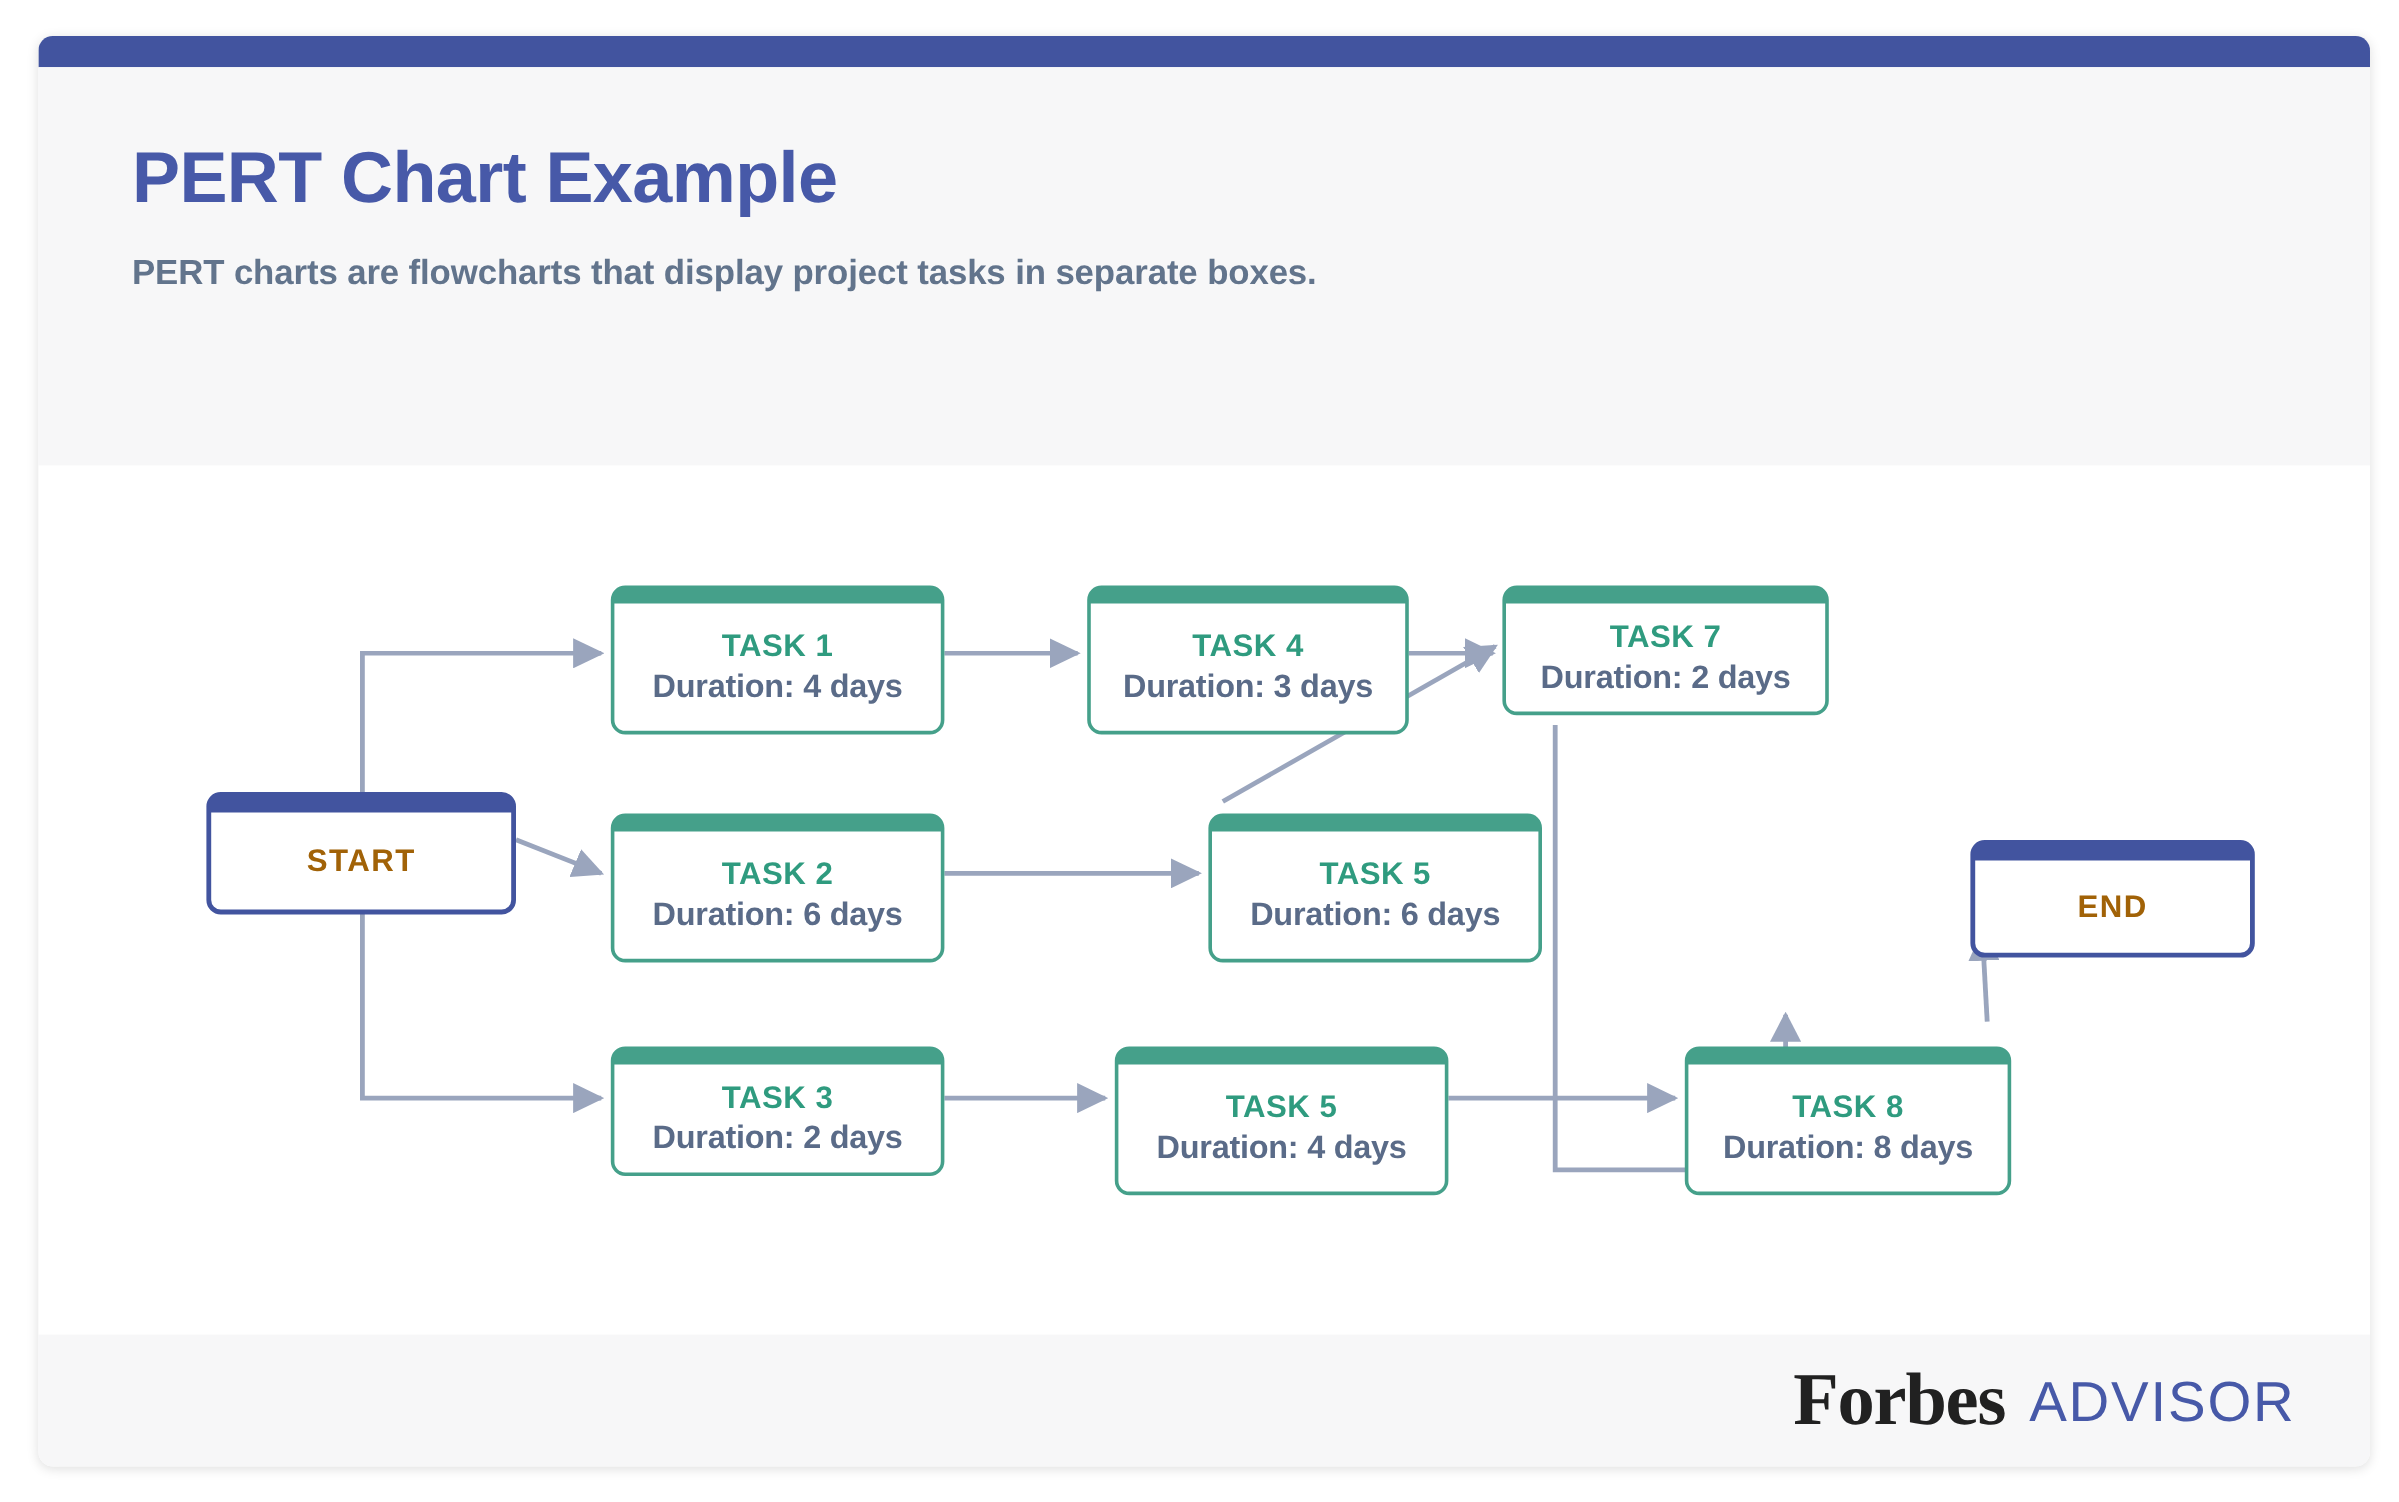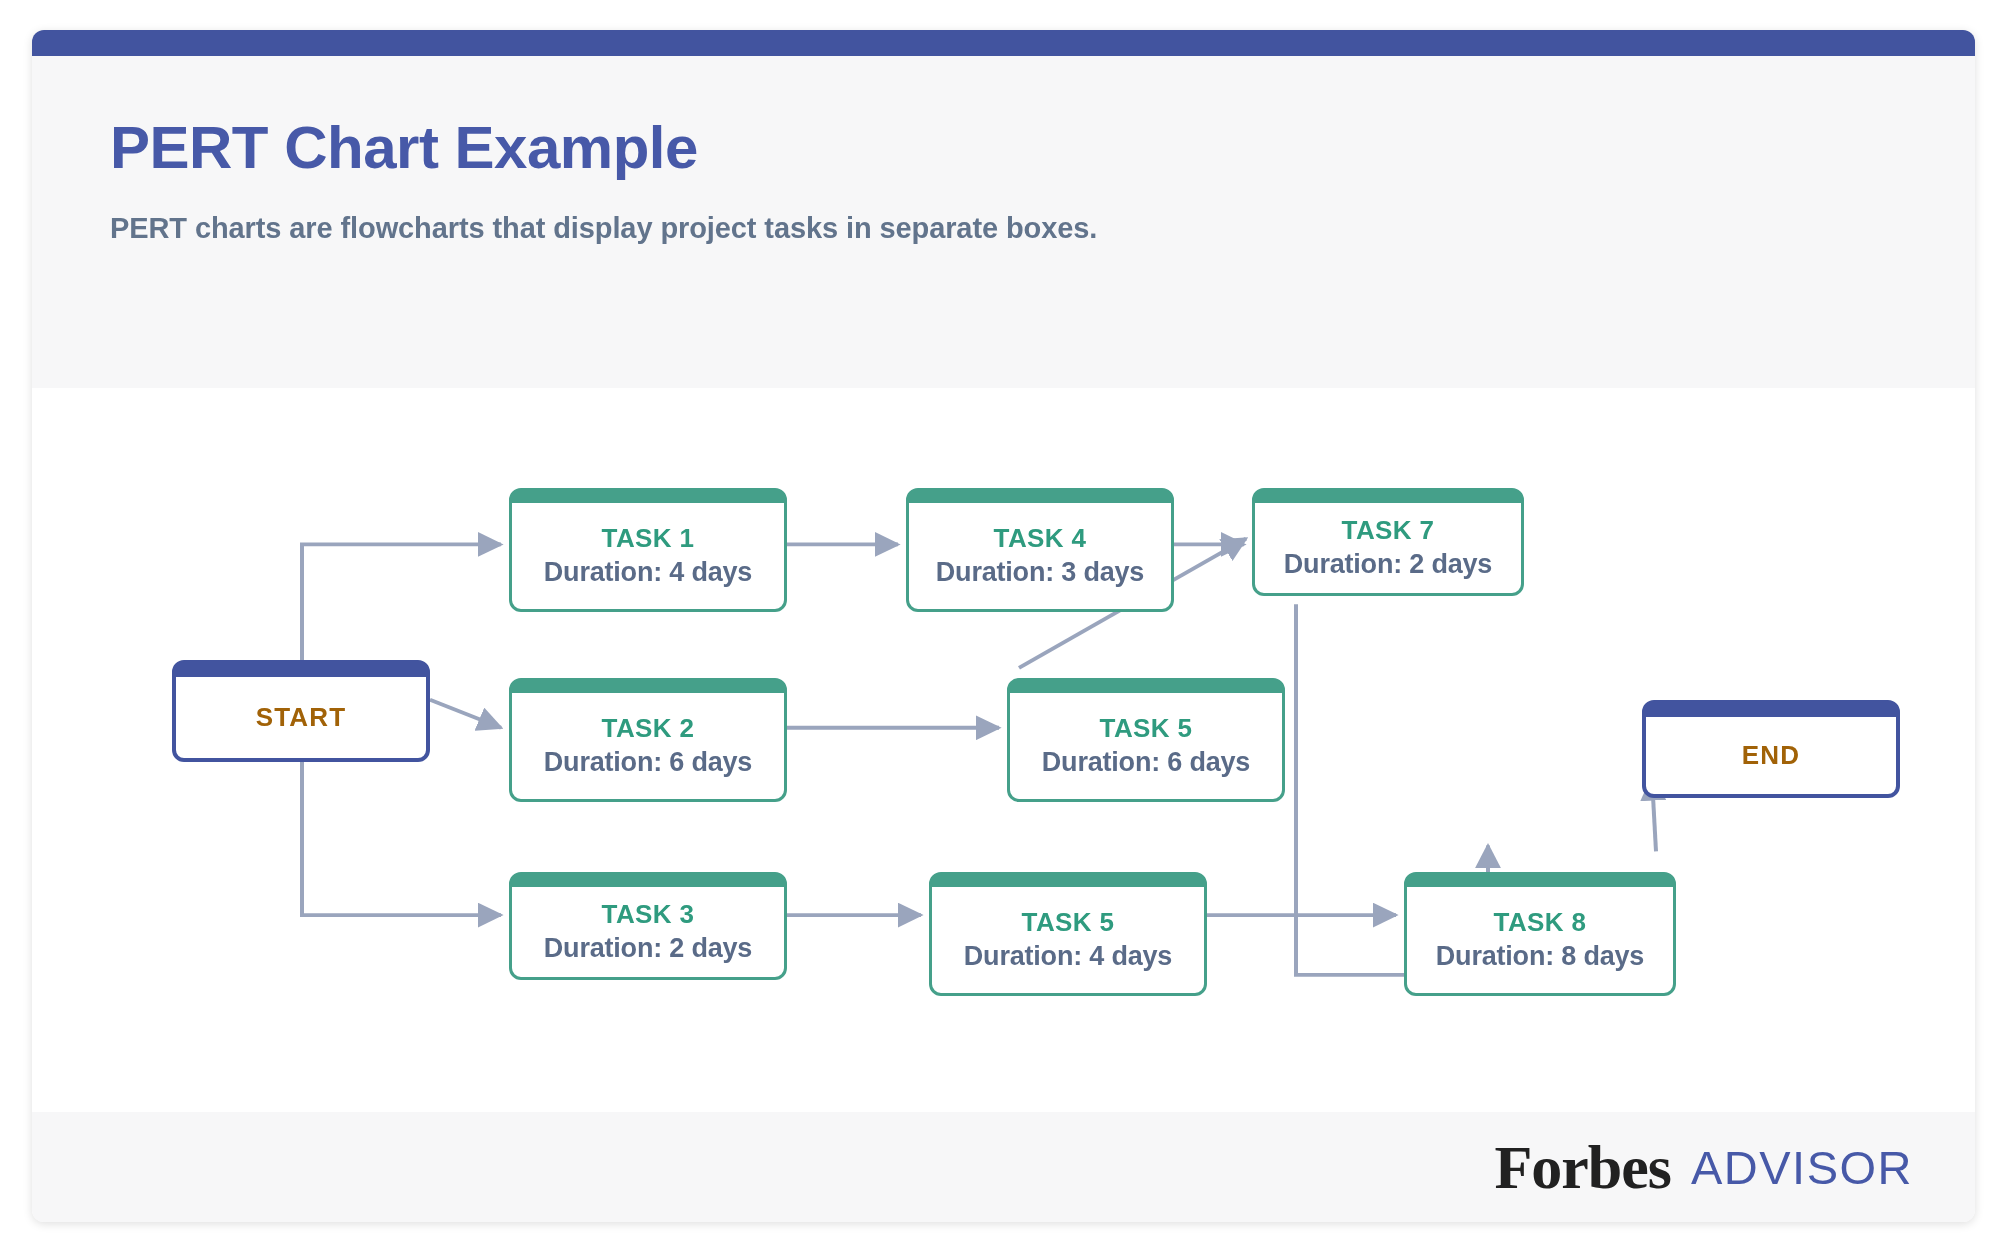--- a/index.html
+++ b/index.html
@@ -202,21 +202,21 @@
         <div class="node-duration">Duration: 4 days</div>
       </div>
       <div class="node node-task" style="left: 1220px; top: 100px; width: 272px; height: 108px;">
         <div class="node-name">TASK 7</div>
         <div class="node-duration">Duration: 2 days</div>
       </div>
       <div class="node node-task" style="left: 1372px; top: 484px; width: 272px; height: 124px;">
         <div class="node-name">TASK 8</div>
         <div class="node-duration">Duration: 8 days</div>
       </div>
-      <div class="node node-terminal" style="left: 1610px; top: 312px; width: 258px; height: 98px;">
+      <div class="node node-terminal" style="left: 1610px; top: 312px; width: 237px; height: 98px;">
         <div class="node-terminal-label">END</div>
       </div>
     </div>
 
   <div id="footer">
     <span id="forbes-wordmark">Forbes</span>
     <span id="advisor-wordmark">ADVISOR</span>
   </div>
 
 </div>

